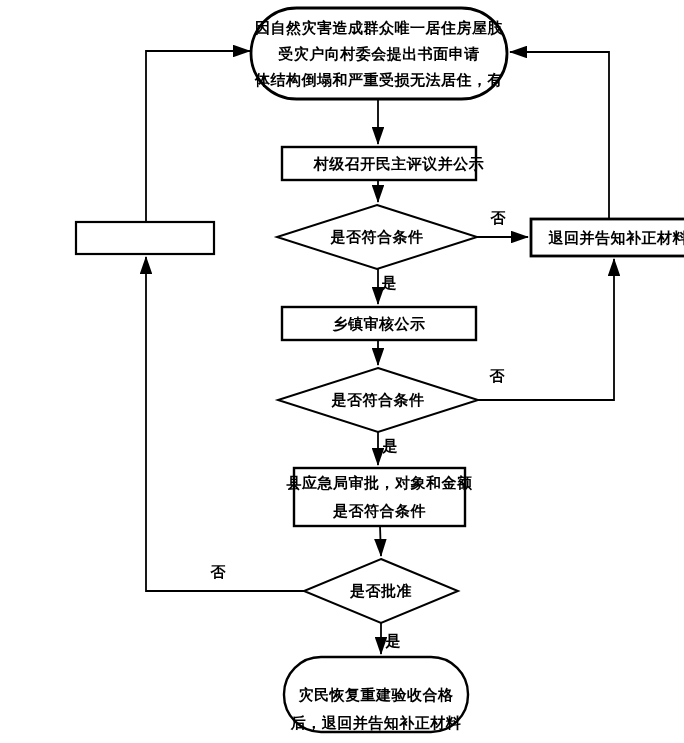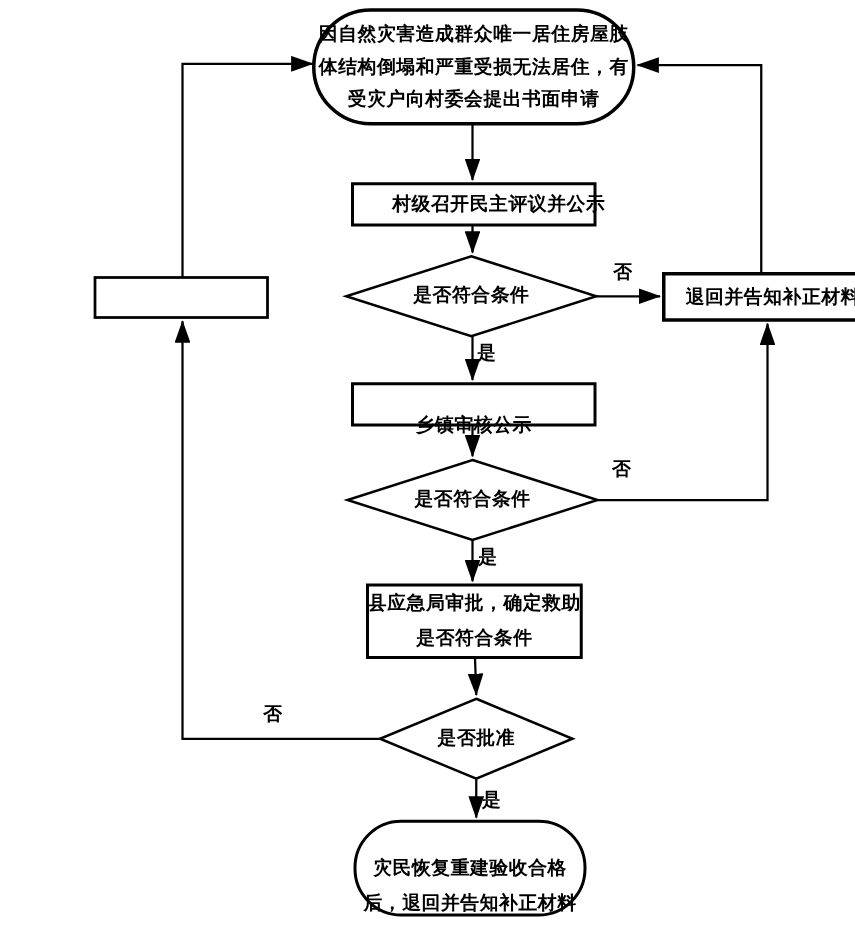--- a/index.html
+++ b/index.html
@@ -66,47 +66,47 @@
     <polyline points="439,400 575,400 575,259" fill="none" stroke="#000" stroke-width="1.8" marker-end="url(#arw)"></polyline>
     <line x1="339" y1="432" x2="339" y2="465" stroke="#000" stroke-width="1.8" marker-end="url(#arw)"></line>
     <line x1="341" y1="526" x2="342" y2="556" stroke="#000" stroke-width="1.8" marker-end="url(#arw)"></line>
     <polyline points="265,591 107,591 107,257" fill="none" stroke="#000" stroke-width="1.8" marker-end="url(#arw)"></polyline>
     <polyline points="107,222 107,51 211,51" fill="none" stroke="#000" stroke-width="1.8" marker-end="url(#arw)"></polyline>
     <line x1="342" y1="623" x2="342" y2="654" stroke="#000" stroke-width="1.8" marker-end="url(#arw)"></line>
   </svg>
 
   <div class="ntext" style="left:212px;top:8px;width:256px;height:91px;">
     <div>因自然灾害造成群众唯一居住房屋肢</div>
+    <div>受灾户向村委会提出书面申请</div>
     <div>体结构倒塌和严重受损无法居住，有</div>
-    <div>受灾户向村委会提出书面申请</div>
   </div>
 
   <div class="ntext" style="left:243px;top:147px;width:194px;height:33px;padding-left:20px;">
     <div>村级召开民主评议并公示</div>
   </div>
 
   <div class="ntext" style="left:238px;top:205px;width:200px;height:64px;">
     <div>是否符合条件</div>
   </div>
 
   <div class="ntext" style="left:492px;top:219px;width:157px;height:37px;align-items:flex-end;">
     <div>退回并告知补正材料</div>
   </div>
 
 
-  <div class="ntext" style="left:243px;top:324px;width:194px;height:33px;">
+  <div class="ntext" style="left:243px;top:307px;width:194px;height:33px;">
     <div>乡镇审核公示</div>
   </div>
 
   <div class="ntext" style="left:239px;top:368px;width:200px;height:64px;">
     <div>是否符合条件</div>
   </div>
 
   <div class="ntext lh28" style="left:255px;top:468px;width:171px;height:58px;">
-    <div>县应急局审批，确定救助</div>
+    <div>县应急局审批，对象和金额</div>
     <div>是否符合条件</div>
   </div>
 
   <div class="ntext" style="left:265px;top:559px;width:154px;height:64px;">
     <div>是否批准</div>
   </div>
 
   <div class="ntext lh28" style="left:245px;top:671px;width:184px;height:75px;">
     <div>灾民恢复重建验收合格</div>
     <div>后，退回并告知补正材料</div>

